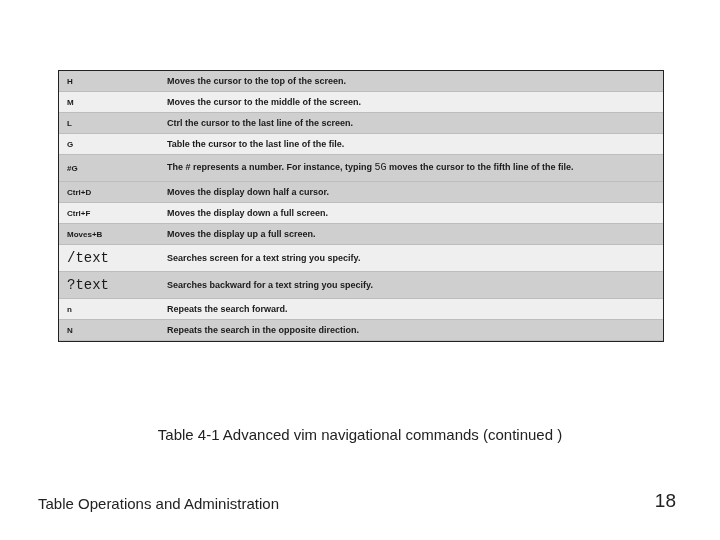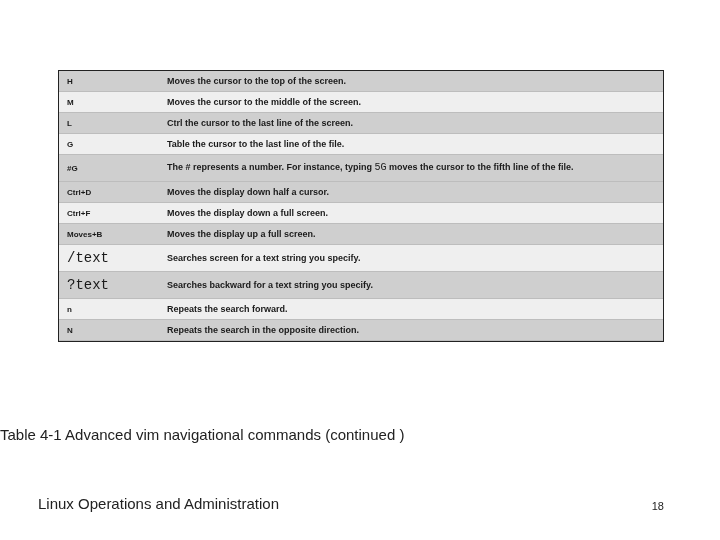--- a/index.html
+++ b/index.html
@@ -45,36 +45,36 @@
     background: #cfcfcf;
   }
   tr.plain td {
     background: #efefef;
   }
   .caption {
     position: absolute;
     top: 426px;
     left: 0;
     width: 720px;
-    text-align: left;
+    text-align: center;
     font-size: 15px;
     color: #222;
   }
   .footer-left {
     position: absolute;
     left: 38px;
     bottom: 28px;
     font-size: 15px;
     color: #222;
   }
   .footer-right {
     position: absolute;
-    right: 56px;
+    right: 44px;
     bottom: 28px;
-    font-size: 11px;
+    font-size: 19px;
     color: #222;
   }
   .mono-inline {
     font-family: "Courier New", monospace;
     font-size: 10px;
     font-weight: normal;
   }
 </style>
 </head>
 <body>
@@ -128,14 +128,14 @@
         </tr>
         <tr class="shade">
           <td class="cmd">N</td>
           <td>Repeats the search in the opposite direction.</td>
         </tr>
       </tbody>
   </table>
 </div>
 
 <div class="caption">Table 4-1 Advanced vim navigational commands (continued )</div>
-<div class="footer-left">Linux Operations and Administration</div>
+<div class="footer-left">Table Operations and Administration</div>
 <div class="footer-right">18</div>
 
 </body></html>

